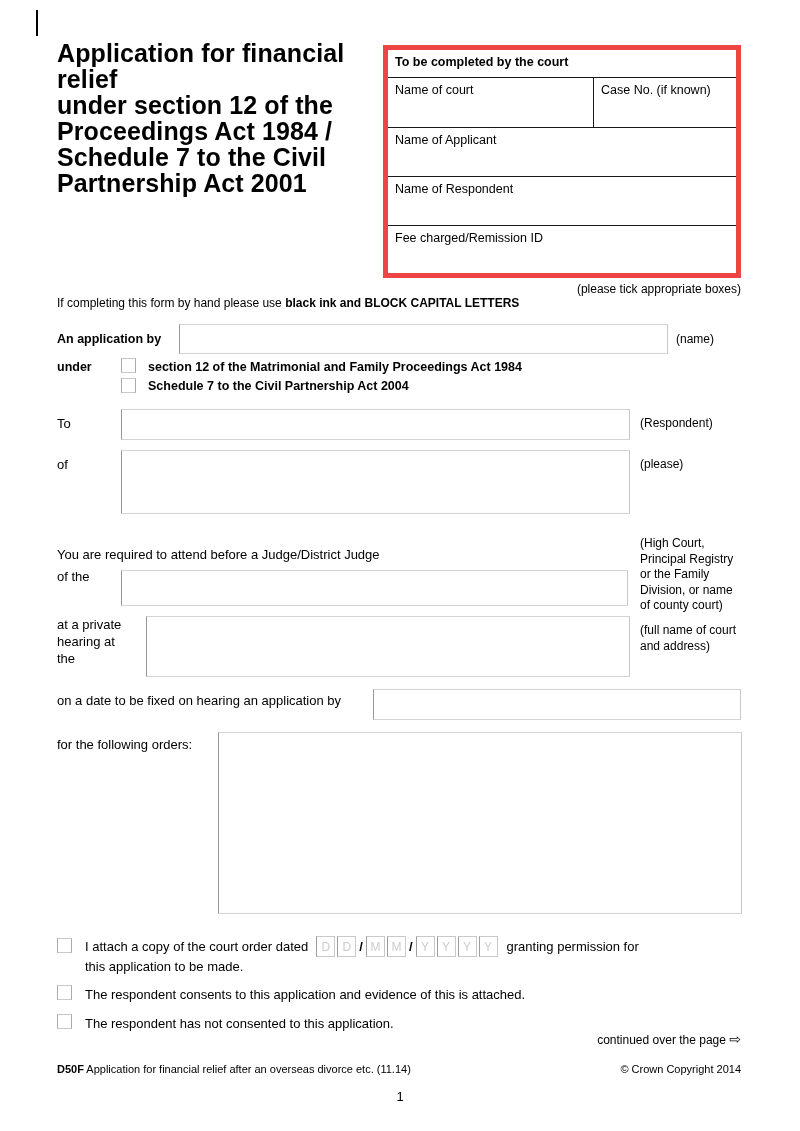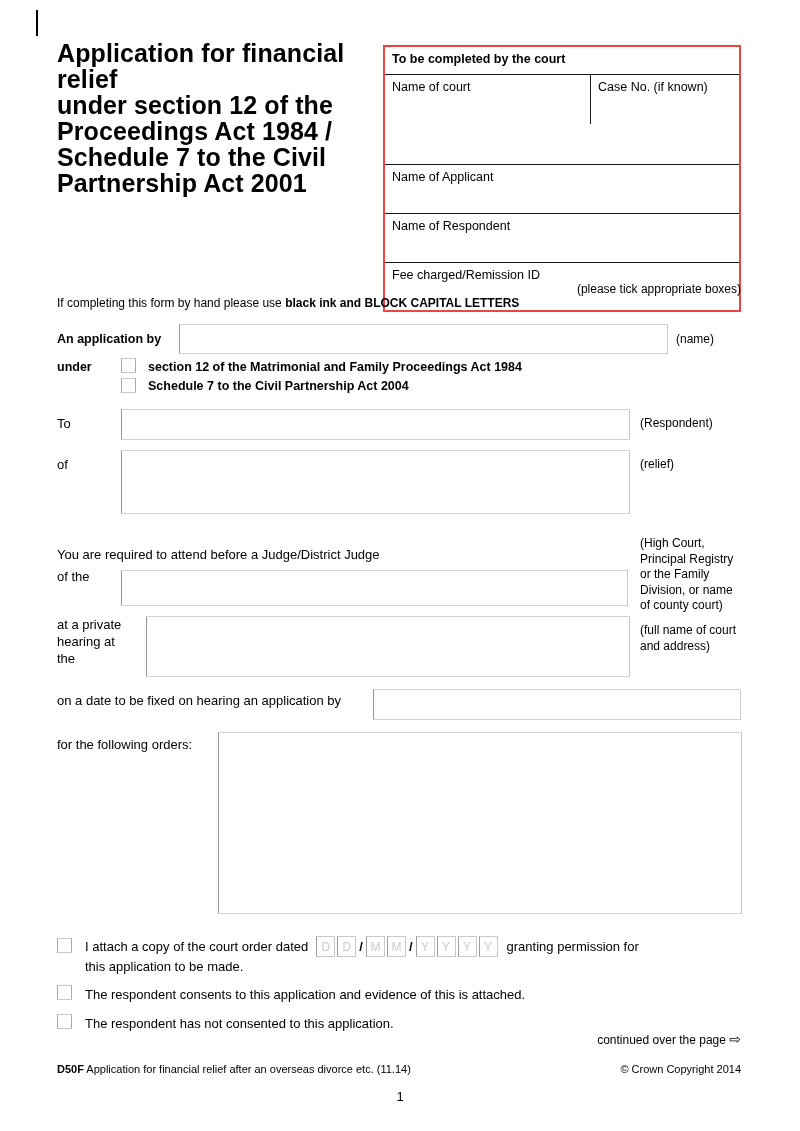--- a/index.html
+++ b/index.html
@@ -9,28 +9,28 @@
     position:relative; width:800px; height:1131px; background:#fff;
     overflow:hidden; font-size:13px;
   }
   .abs { position:absolute; }
   .b { font-weight:bold; }
   .crop-mark { left:36px; top:10px; width:2px; height:26px; background:#000; }
 
   .form-title { left:57px; top:40px; width:330px; font-size:25px; font-weight:bold; line-height:26px; letter-spacing:0.1px; }
 
   
-  .court-box { left:383px; top:45px; width:358px; border:2px solid #ef4444; background:#fff; }
+  .court-box { left:383px; top:45px; width:358px; border:5px solid #ef4444; background:#fff; }
   .court-box .hdr { padding:5px 7px 4px 7px; font-size:12.5px; font-weight:bold; height:27px; }
   .court-box .row { border-top:1px solid #1a1a1a; display:flex; }
   .court-box .cell { padding:5px 7px; font-size:12.5px; }
   .court-box .r1 { height:50px; }
   .court-box .r1 .c1 { width:206px; border-right:1px solid #1a1a1a; }
   .court-box .r1 .c2 { flex:1; }
-  .court-box .r2 { height:49px;margin-top:40px; }
+  .court-box .r2 { height:49px; }
   .court-box .r3 { height:49px; }
   .court-box .r4 { height:48px; }
 
   .hint { font-size:12px; color:#000; }
   .note-right { right:59px; top:282px; font-size:12px; }
   .hand-note { left:57px; top:296px; font-size:12px; }
 
   .field {
     background:#fff;
     border:1px solid #d4d4d4;
@@ -120,21 +120,21 @@
   <div class="abs lbl-b" style="left:148px; top:360px;">section 12 of the Matrimonial and Family Proceedings Act 1984</div>
   <span class="abs cb" style="left:121px; top:378px;"></span>
   <div class="abs lbl-b" style="left:148px; top:379px;">Schedule 7 to the Civil Partnership Act 2004</div>
 
   <div class="abs lbl" style="left:57px; top:416px;">To</div>
   <div class="abs field" style="left:121px; top:409px; width:509px; height:31px;"></div>
   <div class="abs hint" style="left:640px; top:416px;">(Respondent)</div>
 
   <div class="abs lbl" style="left:57px; top:457px;">of</div>
   <div class="abs field" style="left:121px; top:450px; width:509px; height:64px;"></div>
-  <div class="abs hint" style="left:640px; top:457px;">(relief)</div>
+  <div class="abs hint" style="left:640px; top:457px;">(please)</div>
 
   <div class="abs lbl" style="left:57px; top:547px;">You are required to attend before a Judge/District Judge</div>
   <div class="abs lbl" style="left:57px; top:569px;">of the</div>
   <div class="abs field" style="left:121px; top:570px; width:507px; height:36px;"></div>
   <div class="abs side-note" style="left:640px; top:536px; width:104px;">(High Court, Principal Registry or the Family Division, or name of county court)</div>
 
   <div class="abs lbl" style="left:57px; top:616px; width:74px; line-height:17px;">at a private hearing at the</div>
   <div class="abs field" style="left:146px; top:616px; width:484px; height:61px;"></div>
   <div class="abs side-note" style="left:640px; top:623px; width:104px;">(full name of court and address)</div>
 

